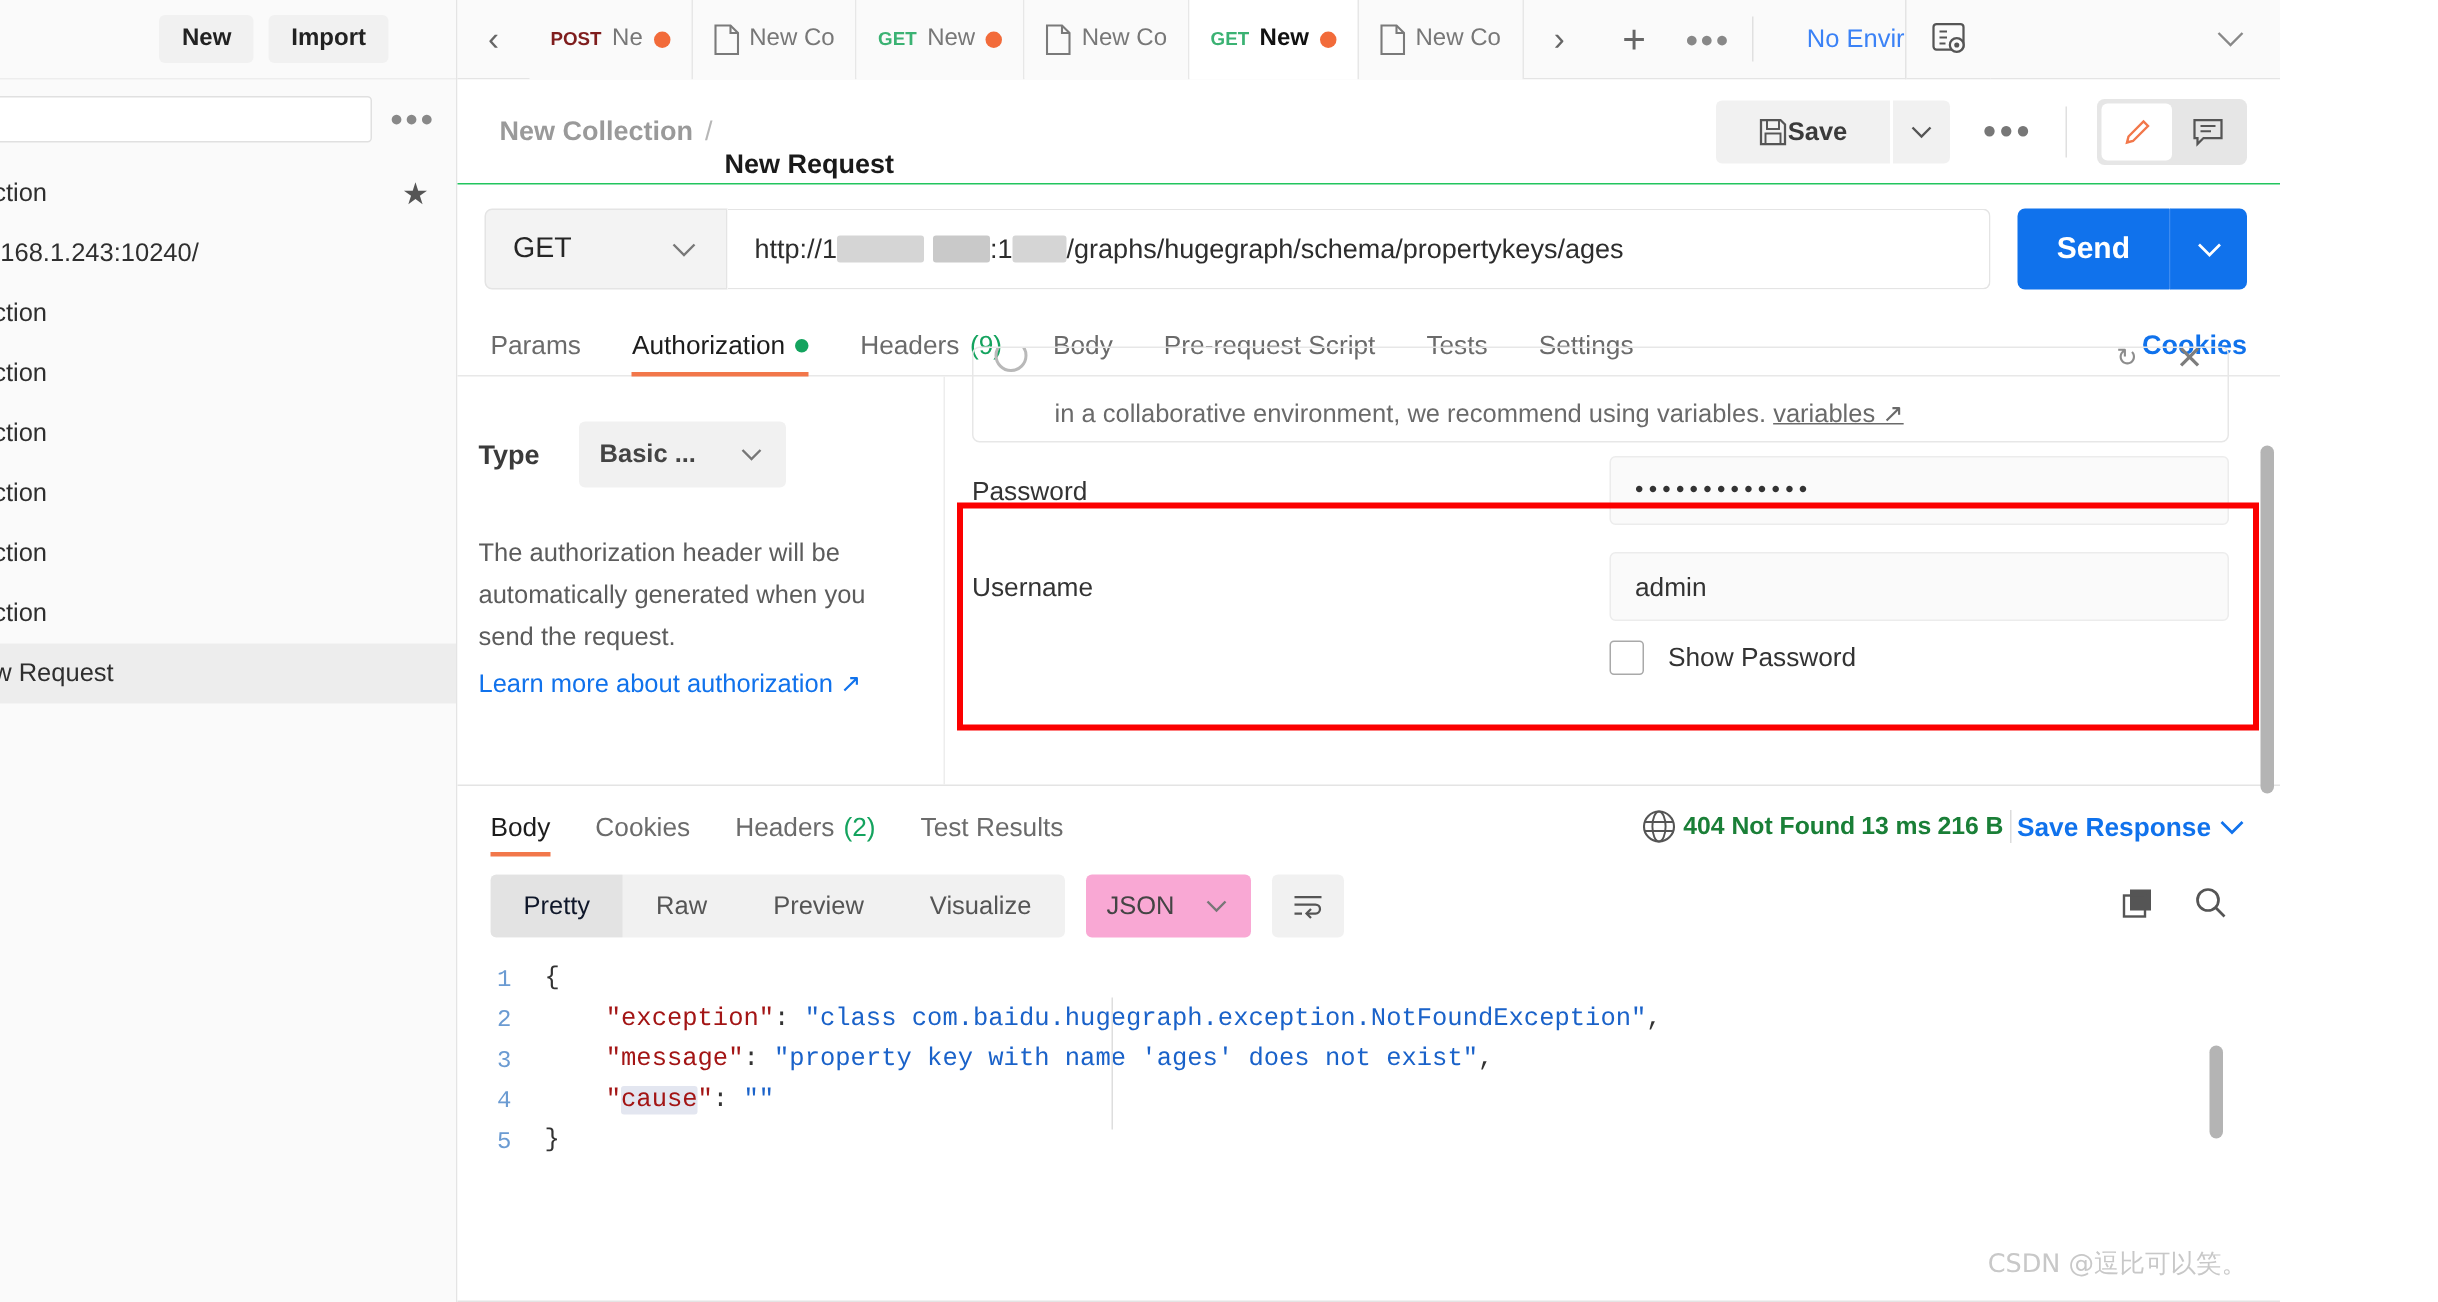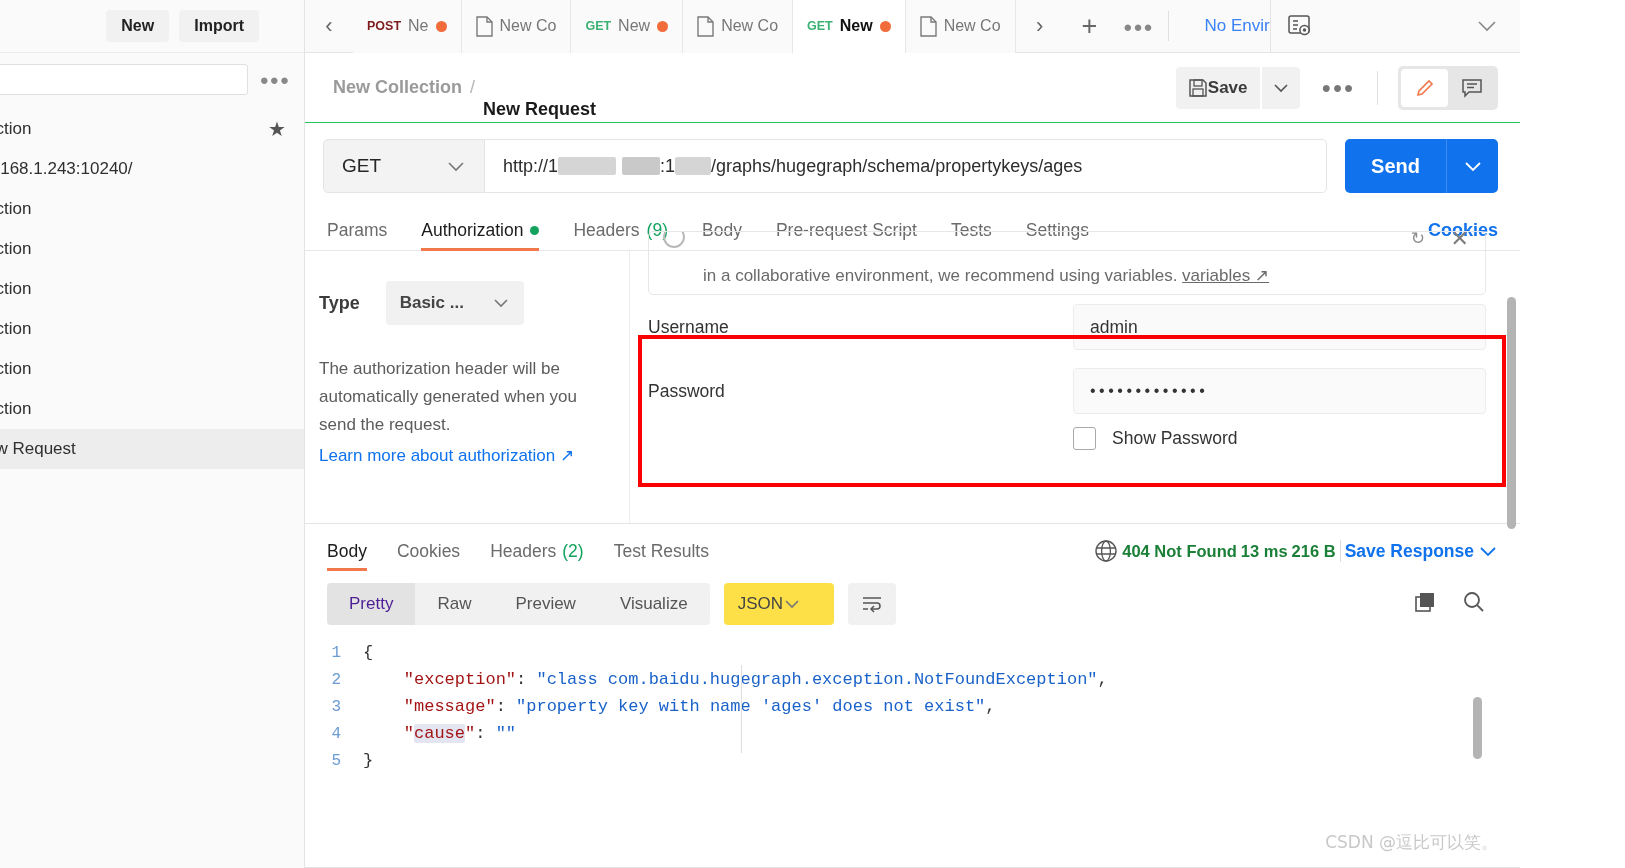--- a/index.html
+++ b/index.html
@@ -89,21 +89,21 @@
     height: 70px; display: flex; align-items: center; padding: 0 22px 0 28px;
     border-bottom: 1px solid #22c55e;
   }
   .crumb-a { font-size: 18px; color: #9a9a9a; font-weight: bold; cursor: pointer; }
   .crumb-sep { font-size: 18px; color: #b6b6b6; margin: 0 8px; }
   .crumb-b { font-size: 18px; color: #1a1a1a; font-weight: bold; margin-top: 44px; }
   .crumb-spacer { flex: 1; }
   .save-grp { display: flex; align-items: center; }
   .save-btn {
     background: #f1f1f1; border-radius: 4px 0 0 4px; height: 42px;
-    display: flex; align-items: center; gap: 0; padding: 0 12px;
+    display: flex; align-items: center; gap: 0; padding: 0 28px;
     font-size: 17px; color: #3b3b3b; font-weight: 600; cursor: pointer;
   }
   .save-caret {
     background: #f1f1f1; border-radius: 0 4px 4px 0; height: 42px; width: 38px;
     margin-left: 2px; display: flex; align-items: center; justify-content: center;
     color: #555; cursor: pointer;
   }
   .hdr-more { font-size: 16px; color: #777; letter-spacing: 1.5px; padding: 0 22px; cursor: pointer; }
   .hdr-sep { width: 1px; height: 34px; background: #e0e0e0; }
   .tgl-grp { display: flex; background: #e6e6e6; border-radius: 5px; margin-left: 20px; padding: 3px; }
@@ -221,24 +221,24 @@
   .rs-stat { font-size: 16.5px; color: #1a7f37; font-weight: 600; }
   .rs-vsep { width: 1px; height: 22px; background: #dcdcdc; }
   .rs-save { font-size: 17.5px; color: #1072ec; font-weight: bold; cursor: pointer; }
 
   .fmtbar { display: flex; align-items: center; padding: 12px 22px 0 22px; gap: 0; }
   .fmt-grp { display: flex; background: #f1f1f1; border-radius: 4px; overflow: hidden; }
   .fmt {
     height: 42px; padding: 0 22px; display: flex; align-items: center;
     font-size: 17px; color: #555; cursor: pointer;
   }
-  .fmt.on { background: #e3e3e3; color: #4c1d95; }
+  .fmt.on { background: #e3e3e3; color: #0f172a; }
   .json-sel {
-    margin-left: 14px; width: 110px; height: 42px; background: #fde047; border-radius: 4px;
-    display: flex; align-items: center; padding: 0 14px;
+    margin-left: 14px; width: 110px; height: 42px; background: #f9a8d4; border-radius: 4px;
+    display: flex; align-items: center; justify-content: space-between; padding: 0 14px;
     font-size: 17px; color: #444; cursor: pointer;
   }
   .wrap-btn {
     margin-left: 14px; width: 48px; height: 42px; background: #f1f1f1; border-radius: 4px;
     display: flex; align-items: center; justify-content: center; cursor: pointer; color: #555;
   }
   .fmt-spacer { flex: 1; }
   .fmt-ico { padding: 0 12px; cursor: pointer; color: #555; }
 
   
@@ -511,27 +511,27 @@
           <div class="notice-circle"></div>
           <div class="notice-refresh">↻</div>
           <div class="notice-x">✕</div>
           <div class="notice-txt">
             <span>in a collaborative environment, we recommend using variables.</span>
             <span class="notice-link">variables ↗</span>
           </div>
         </div>
 
         <div class="cred-row">
+          <div class="cred-lbl">Password</div>
+          <div class="cred-inp dots-pw">•••••••••••••</div>
+        </div>
+
+        <div class="cred-row">
           <div class="cred-lbl">Username</div>
           <div class="cred-inp">admin</div>
-        </div>
-
-        <div class="cred-row">
-          <div class="cred-lbl">Password</div>
-          <div class="cred-inp dots-pw">•••••••••••••</div>
         </div>
 
         <div class="showpw-row">
           <div class="cbox"></div>
           <div class="showpw-lbl">Show Password</div>
         </div>
 
         <div class="auth-scroll"></div>
       </div>
 

